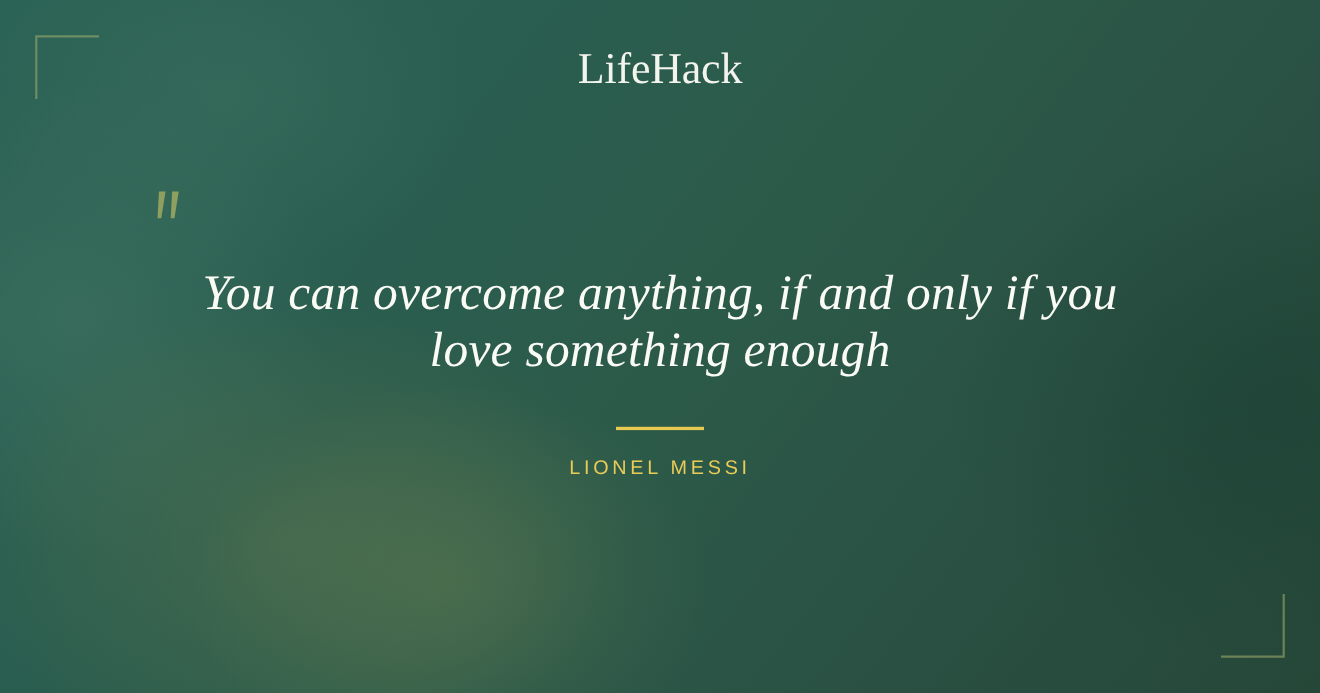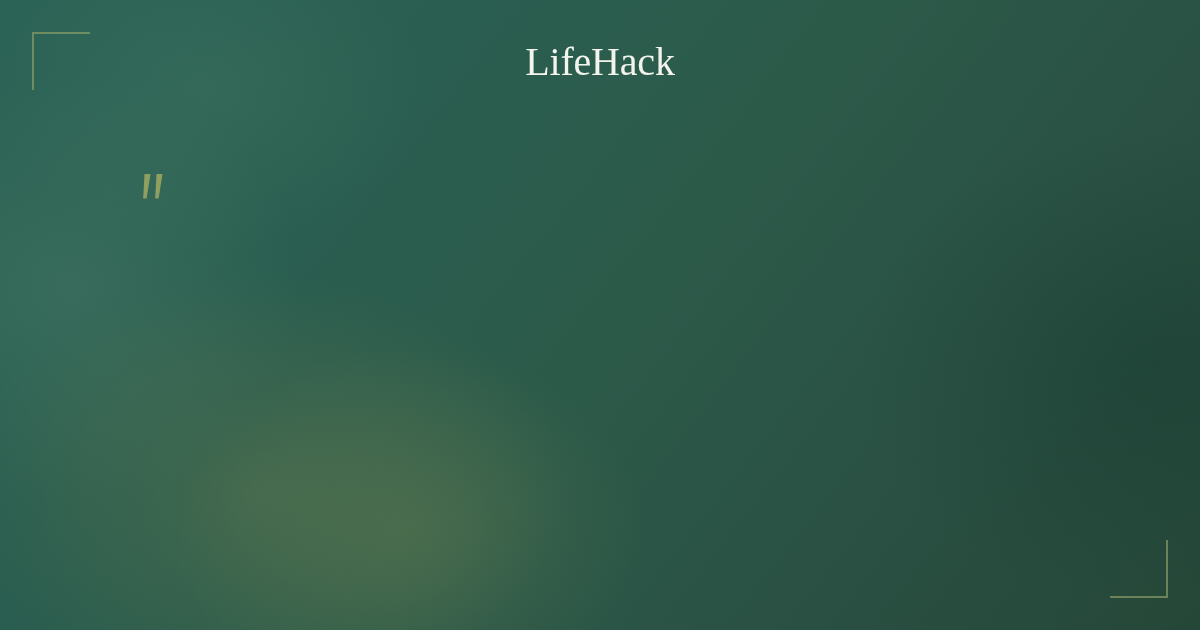--- a/index.html
+++ b/index.html
@@ -116,14 +116,22 @@
 
   <div class="logo">LifeHack</div>
 
   <div class="quote-mark">
     <svg width="56" height="56" viewBox="0 0 56 56" aria-hidden="true">
       <path d="M14.5 6 L20.5 6 L16.6 30.5 L13.2 30.5 Z" fill="#8f9f60"></path>
       <path d="M26.5 6 L32.5 6 L28.6 30.5 L25.2 30.5 Z" fill="#8f9f60"></path>
     </svg>
   </div>
 
+  <div class="quote-block">
+    <div class="quote-text">
+      <span>You can overcome anything, if and only if you love</span>
+      <span>something enough</span>
+    </div>
+    <div class="divider"></div>
+    <div class="attribution">LIONEL MESSI</div>
+  </div>
 
 </div>
 
 </body></html>

